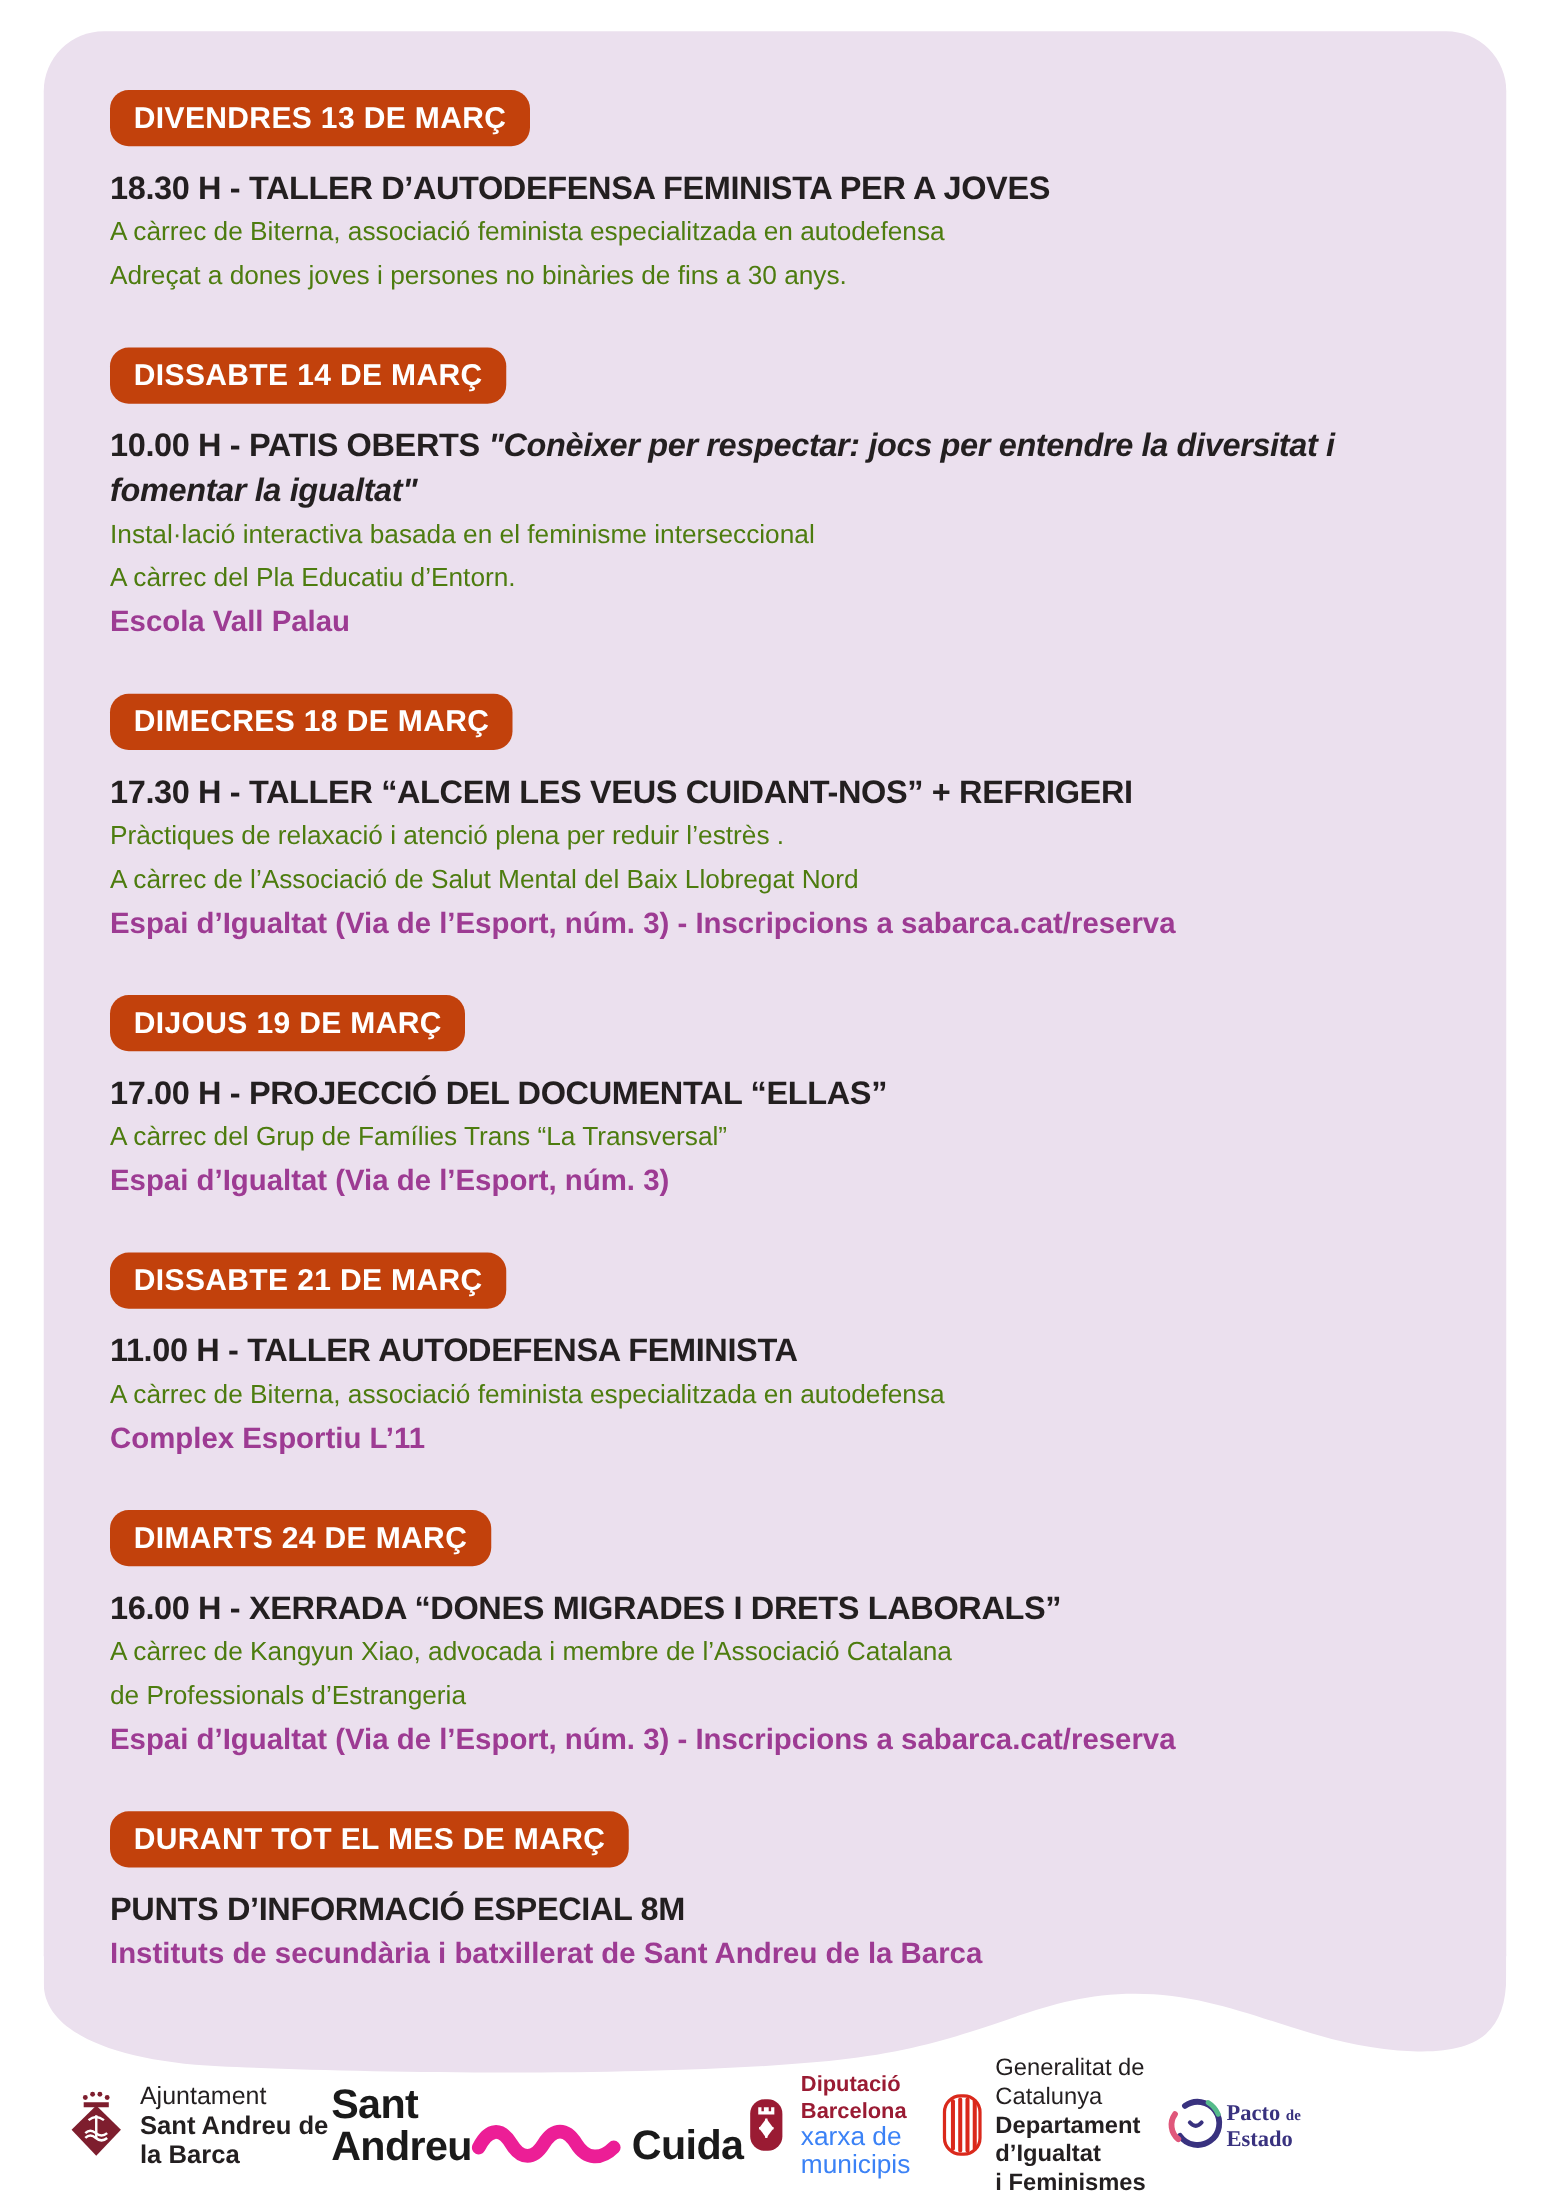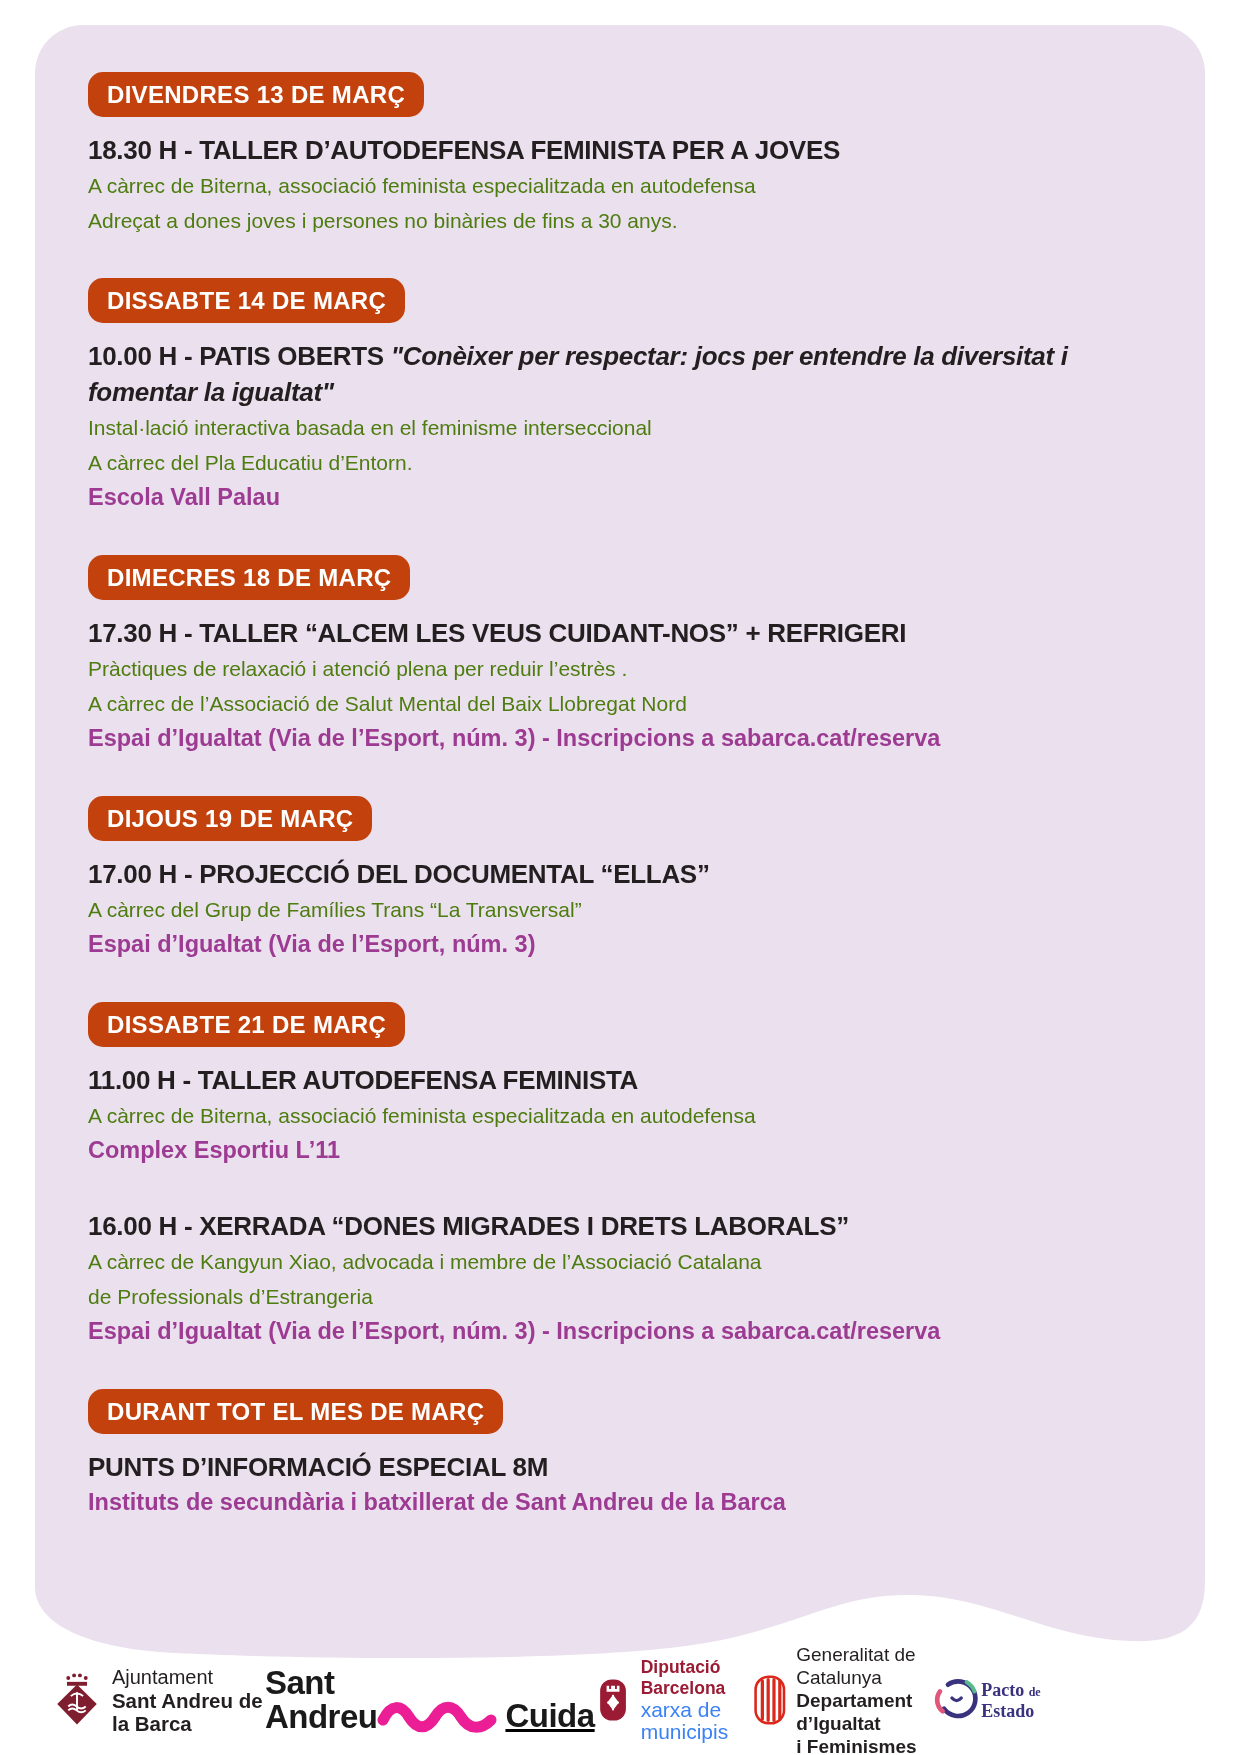--- a/index.html
+++ b/index.html
@@ -25,21 +25,21 @@
   .location { font-size:23.5px; line-height:35px; font-weight:700; color:#9D3B93; }
 
   
   .footer { position:absolute; left:12px; top:1650px; width:1089px; height:100px;
     display:flex; align-items:center; justify-content:space-between; padding:0 42px; }
   .logo { display:flex; align-items:center; gap:10px; }
   .aj-text .l1 { font-size:20px; color:#231F20; line-height:23px; }
   .aj-text .l2 { font-size:20.5px; font-weight:700; color:#231F20; line-height:23px; }
   .cuida { display:flex; flex-direction:row; align-items:flex-end; }
   .cuida .l1 { font-size:33px; font-weight:600; color:#1a1a1a; letter-spacing:-0.5px; line-height:34px; }
-  .cuida-row { display:flex; align-items:flex-end; gap:8px;text-decoration:underline; }
+  .cuida-row { display:flex; align-items:flex-start; gap:8px; }
   .cuida-row .l2 { font-size:33px; font-weight:800; color:#1a1a1a; letter-spacing:-0.5px; line-height:36px; }
   .dip-text .l1, .dip-text .l2 { font-size:17.5px; font-weight:700; color:#9A1B33; line-height:21px; }
   .dip-text .l3 { font-size:21px; color:#3b82f6; line-height:22px; }
   .gen-text .l1 { font-size:19px; color:#231F20; line-height:23px; }
   .gen-text .l2, .gen-text .l3 { font-size:19px; font-weight:700; color:#231F20; line-height:23px; }
   .pacto { display:flex; flex-direction:row; align-items:center; }
   .pacto .label { font-family:"Liberation Serif","DejaVu Serif",serif; font-weight:700;
     color:#39327F; font-size:18px; margin-top:2px; }
   .pacto .label .de { font-size:12px; }
 </style>
@@ -88,20 +88,21 @@
     </div>
 
     <div class="section">
       <div class="badge">DISSABTE 21 DE MARÇ</div>
       <div class="title"><span>11.00 H - TALLER AUTODEFENSA FEMINISTA</span></div>
       <p class="body-line">A càrrec de Biterna, associació feminista especialitzada en autodefensa</p>
       <p class="location">Complex Esportiu L’11</p>
     </div>
 
     <div class="section">
+      <div class="badge">DIMARTS 24 DE MARÇ</div>
       <div class="title"><span>16.00 H - XERRADA “DONES MIGRADES I DRETS LABORALS”</span></div>
       <p class="body-line">A càrrec de Kangyun Xiao, advocada i membre de l’Associació Catalana</p>
       <p class="body-line">de Professionals d’Estrangeria</p>
       <p class="location">Espai d’Igualtat (Via de l’Esport, núm. 3) - Inscripcions a sabarca.cat/reserva</p>
     </div>
 
     <div class="section">
       <div class="badge">DURANT TOT EL MES DE MARÇ</div>
       <div class="title"><span>PUNTS D’INFORMACIÓ ESPECIAL 8M</span></div>
       <p class="location">Instituts de secundària i batxillerat de Sant Andreu de la Barca</p>

